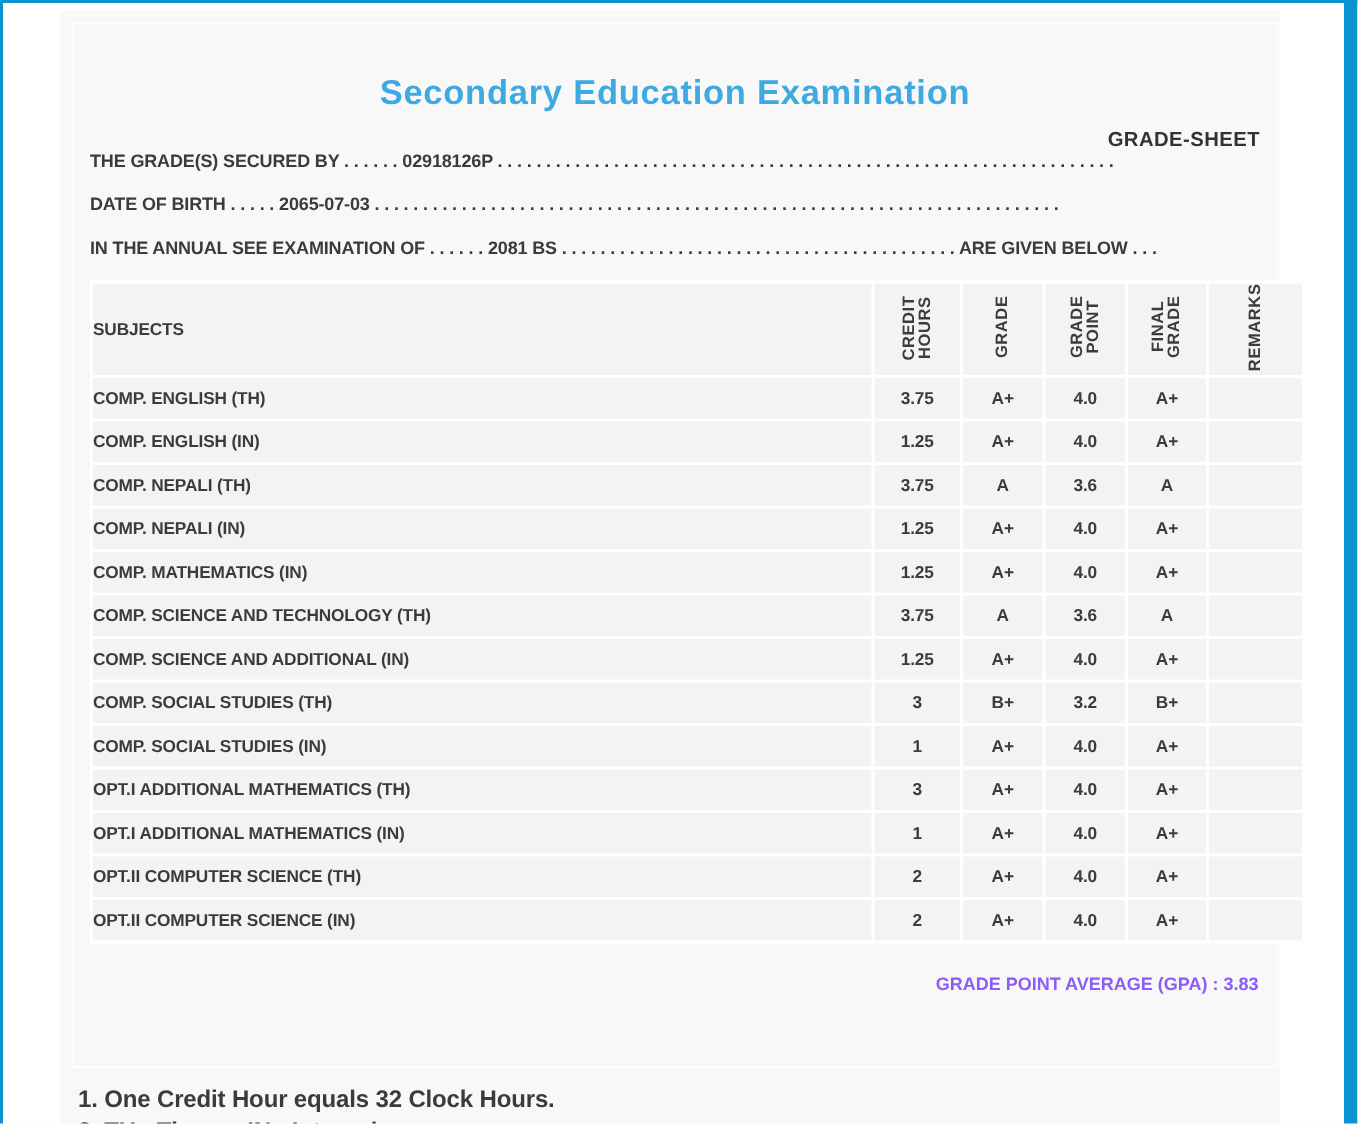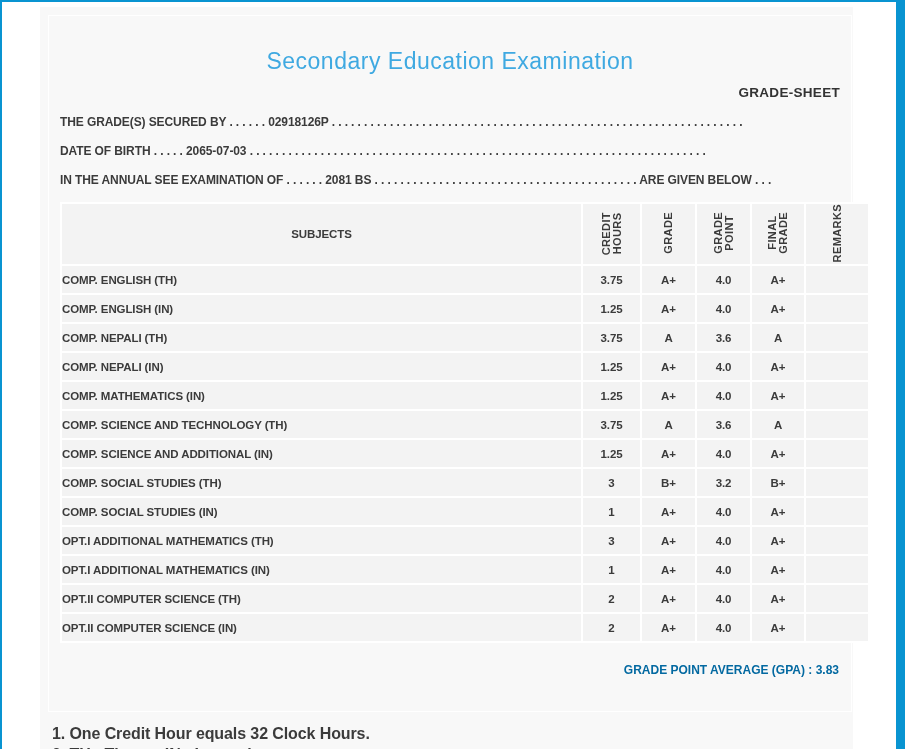--- a/index.html
+++ b/index.html
@@ -32,31 +32,31 @@
     padding:0 11px;
     overflow:visible;
   }
   .page-title {
     margin-top:31px;
     text-align:center;
     font-size:23px;
     line-height:28px;
     letter-spacing:0.5px;
     color:#3fa9e1;
-    font-weight:normal;
+    font-weight:bold;
   }
   .page-subtitle {
     margin-top:10px;
     text-align:right;
     font-size:13.5px;
     font-weight:bold;
     color:#333333;
     letter-spacing:0.3px;
   }
-  .info-block { margin-top:15px; }
+  .info-block { margin-top:0; }
   .info-line {
     font-size:12px;
     font-weight:bold;
     color:#3b3b3b;
     letter-spacing:-0.1px;
     line-height:14px;
     margin-bottom:15px;
     white-space:nowrap;
     overflow:hidden;
   }
@@ -70,21 +70,21 @@
     border:2px solid #ffffff;
     background:#f3f3f3;
     padding:0;
     font-size:11.5px;
     font-weight:bold;
     color:#3b3b3b;
     letter-spacing:-0.1px;
   }
   tr.head-row { height:48px; }
   tr.data-row { height:29px; }
-  th.col-subject { width:519px; text-align:center; padding-left:11px; vertical-align:middle; font-size:12px; }
+  th.col-subject { width:519px; text-align:left; padding-left:11px; vertical-align:middle; font-size:12px; }
   td.cell-subject { text-align:left; padding-left:11px; }
   .col-credit { width:57px; }
   .col-grade { width:53px; }
   .col-point { width:53px; }
   .col-final { width:52px; }
   .col-remarks { width:62px; }
   td.cell-val { text-align:center; font-size:12px; }
   th.rot { text-align:center; vertical-align:middle; overflow:visible; }
   .vert {
     display:inline-block;
@@ -95,21 +95,21 @@
     line-height:11px;
     letter-spacing:0.4px;
     font-weight:bold;
     color:#3b3b3b;
   }
   .gpa-line {
     margin-top:20px;
     text-align:right;
     font-size:12px;
     font-weight:bold;
-    color:#0369a1;
+    color:#8b5cf6;
     padding-right:1px;
   }
   .footnotes { padding:11px 4px 0 4px; }
   .footnote {
     font-size:16px;
     font-weight:bold;
     color:#3b3b3b;
     line-height:21px;
     letter-spacing:-0.1px;
   }

